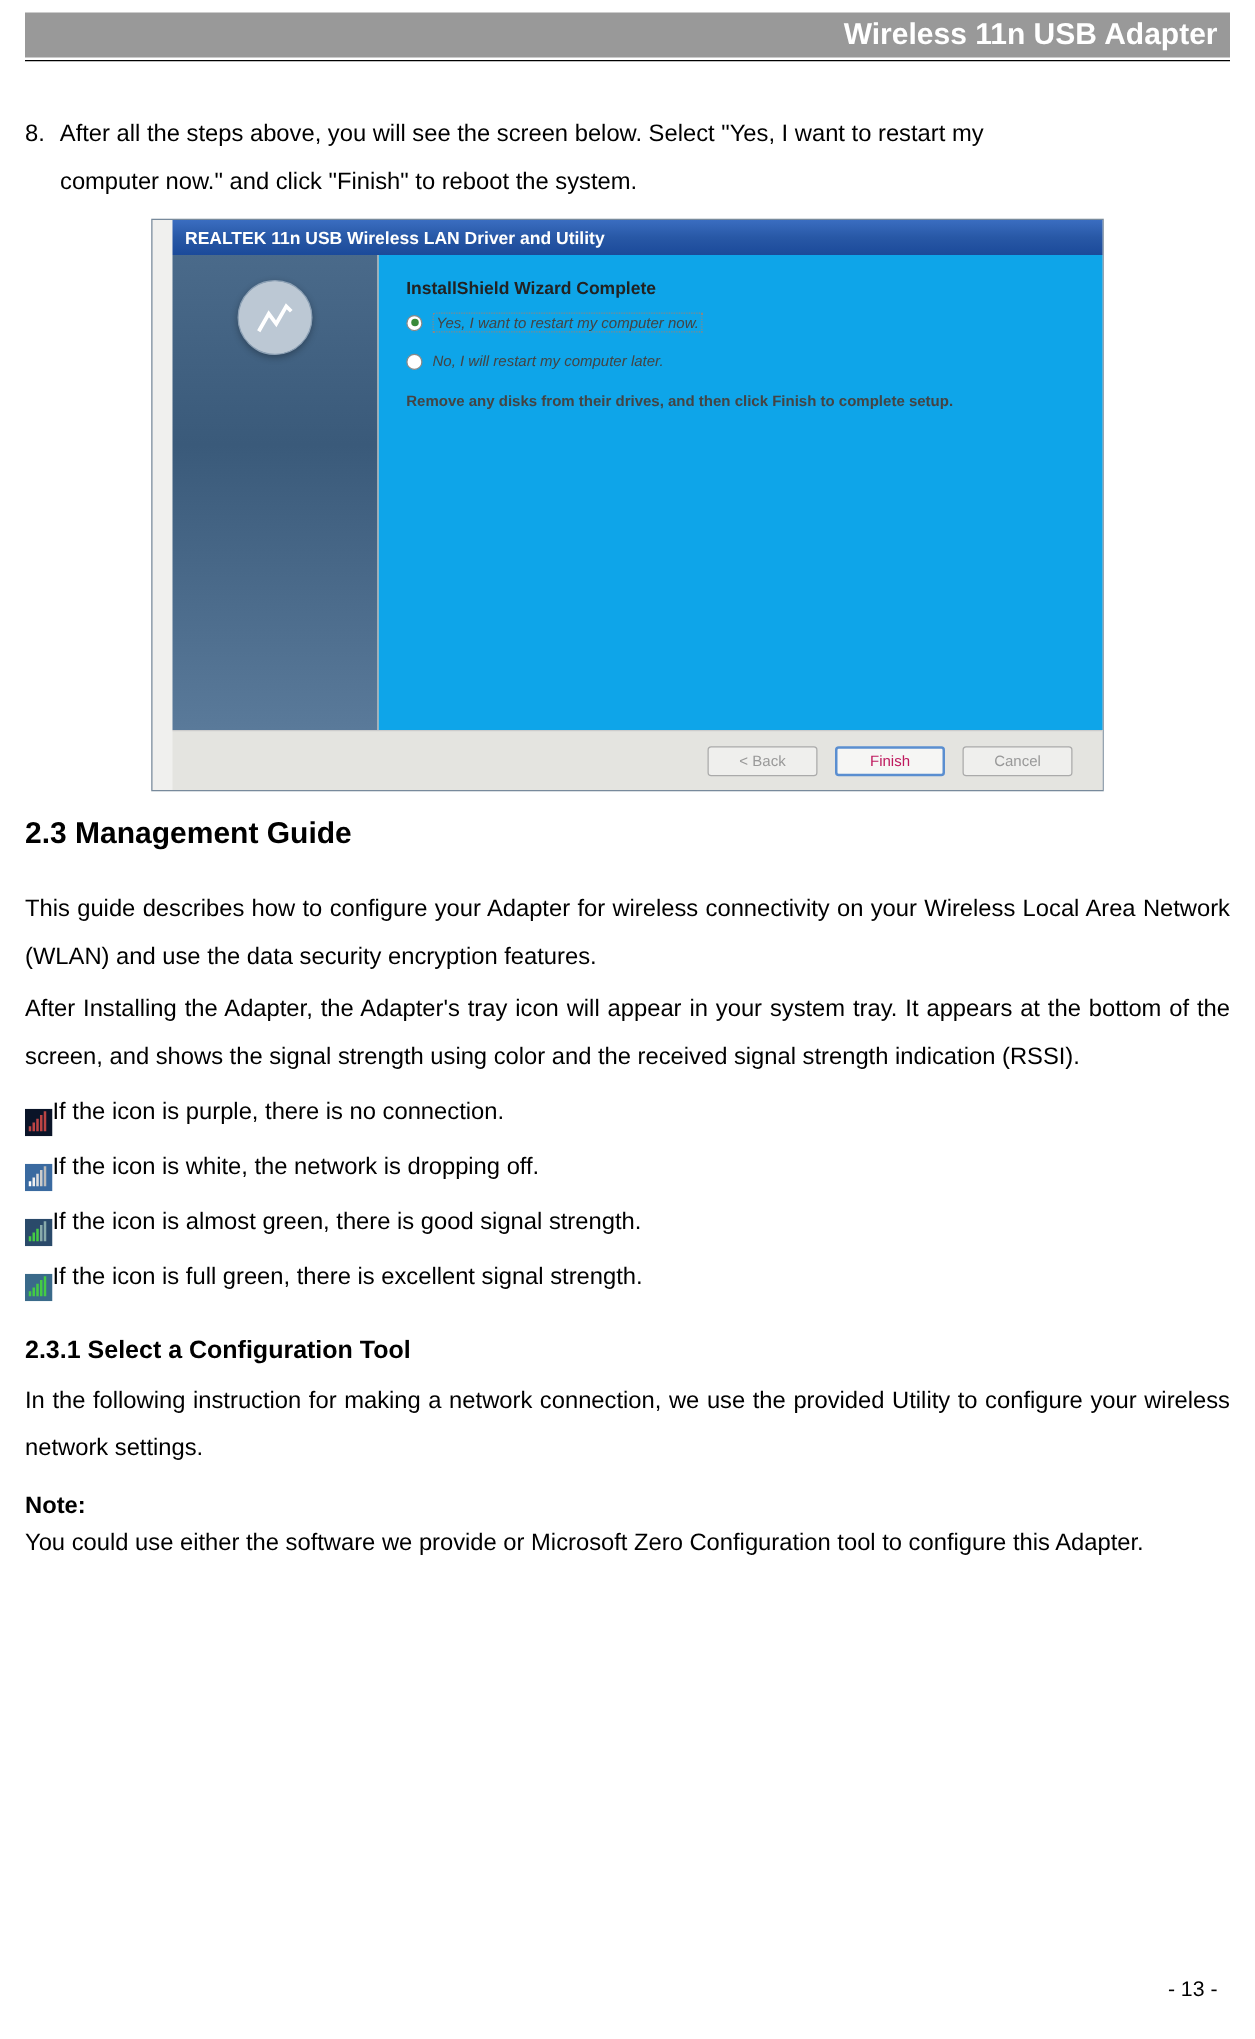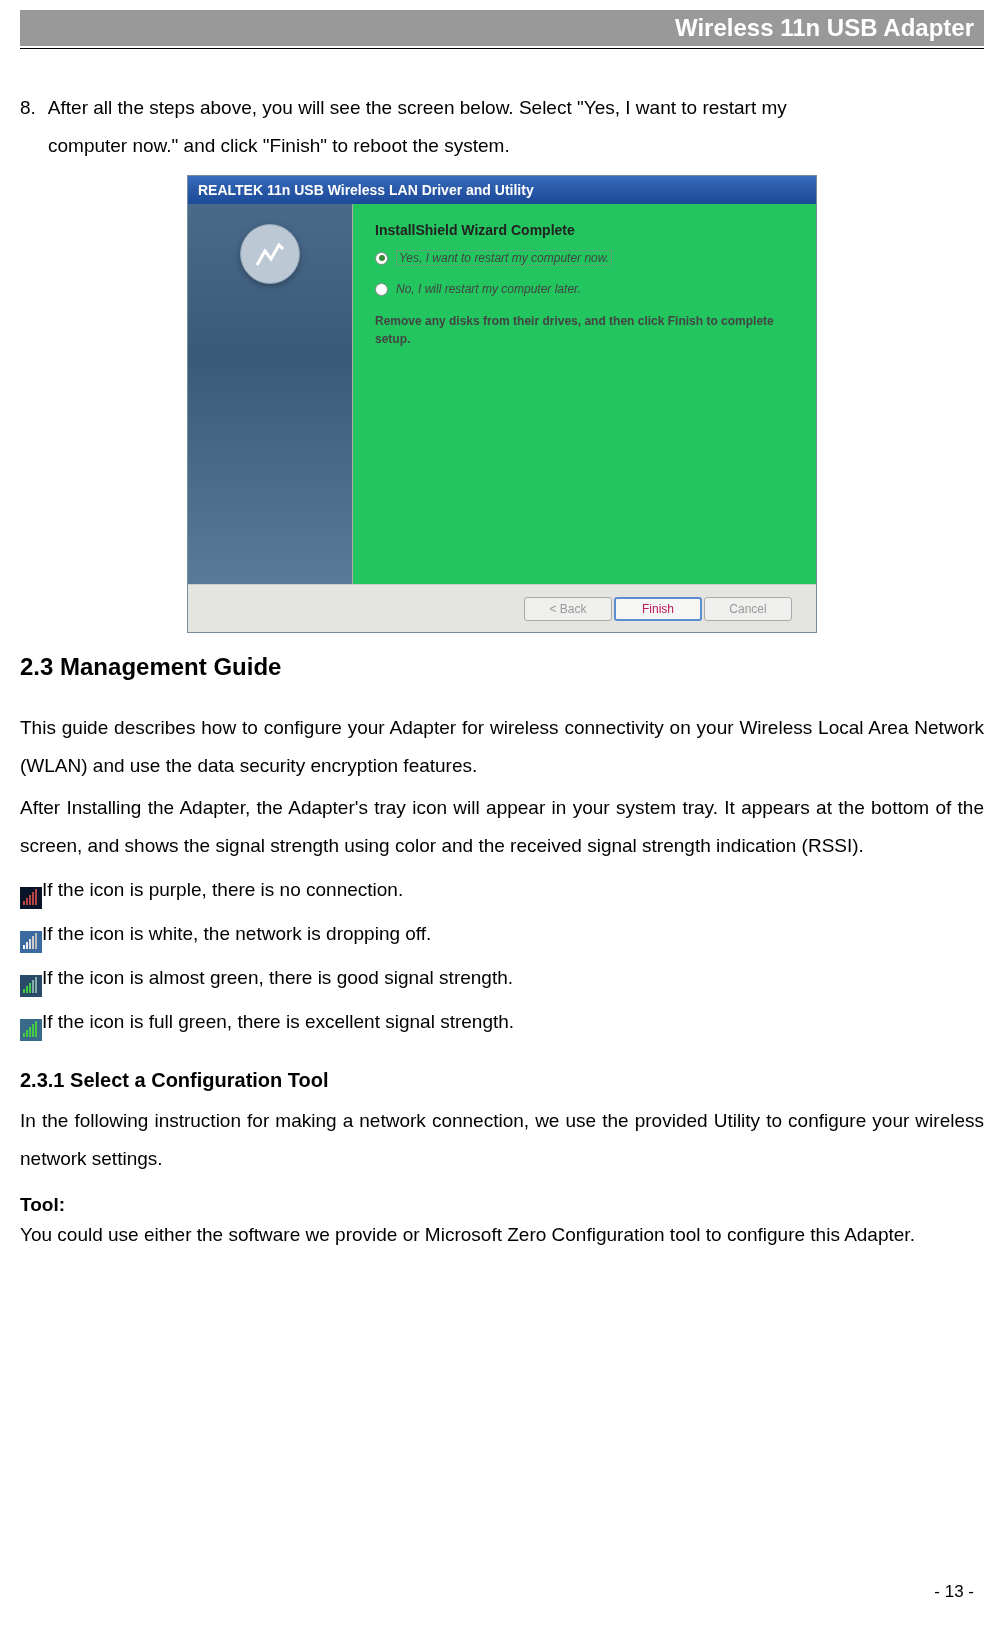--- a/index.html
+++ b/index.html
@@ -32,25 +32,26 @@
       text-align: justify;
       margin-bottom: 10px;
     }
     .step-text .num { margin-right: 12px; }
     .dialog-wrap {
       display: flex;
       justify-content: center;
       margin-bottom: 20px;
     }
     .dialog {
-      width: 630px;
+      width: 762px;
       border: 1px solid #788a9c;
       background: #f0f0ee;
       font-family: Tahoma, sans-serif;
       font-size: 12px;
+      padding-left: 16px;
     }
     .dialog-title {
       background: linear-gradient(to bottom, #3a6dc0 0%, #2858a6 50%, #1b4a9a 100%);
       color: #fff;
       font-size: 14px;
       font-weight: bold;
       padding: 6px 10px;
     }
     .dialog-body {
       display: flex;
@@ -72,21 +73,21 @@
       border-radius: 50%;
       border: 1px solid #8ea2b6;
       display: flex;
       align-items: center;
       justify-content: center;
       box-shadow: 0 2px 6px rgba(0,0,0,0.3);
     }
     .dialog-content {
       flex: 1;
       padding: 18px 22px;
-      background: #22c55e;
+      background: #0ea5e9;
       color: #444;
     }
     .dialog-h1 {
       font-size: 14px;
       font-weight: bold;
       margin-bottom: 12px;
       color: #222;
     }
     .dialog-p { font-size: 12px; margin-bottom: 30px; line-height: 1.5; color: #444;}
     .radio-row {
@@ -106,21 +107,21 @@
     .radio-row.sel span.label { border: 1px dotted #888; padding: 0 2px;}
     .dialog-p2 { font-size: 12px; margin-top: 12px; line-height: 1.5; color:#444;font-weight:bold;}
     .dialog-footer {
       height: 48px;
       background: #e4e4e0;
       border-top: 1px solid #ccc;
       display: flex;
       justify-content: flex-end;
       align-items: center;
       padding-right: 24px;
-      gap: 2px;
+      gap: 14px;
     }
     .dlg-btn {
       width: 88px;
       height: 24px;
       font-size: 12px;
       border: 1px solid #aaa;
       background: #efefed;
       border-radius: 3px;
       color: #999;
       display: inline-flex;
@@ -274,16 +275,16 @@
         <rect x="9" y="8" width="2" height="10" fill="#4c4"></rect>
         <rect x="12" y="5" width="2" height="13" fill="#4c4"></rect>
         <rect x="15" y="2" width="2" height="16" fill="#4c4"></rect>
       </svg>
   </span>
   <span>If the icon is full green, there is excellent signal strength.</span>
 </div>
 
 <div class="h3">2.3.1    Select a Configuration Tool</div>
 <div class="body-p">In the following instruction for making a network connection, we use the provided Utility to configure your wireless network settings.</div>
-<div class="note">Tool:</div>
+<div class="note">Note:</div>
 <div class="body-p">You could use either the software we provide or Microsoft Zero Configuration tool to configure this Adapter.</div>
 
 <div class="pagenum">- 13 -</div>
 
 </body></html>

